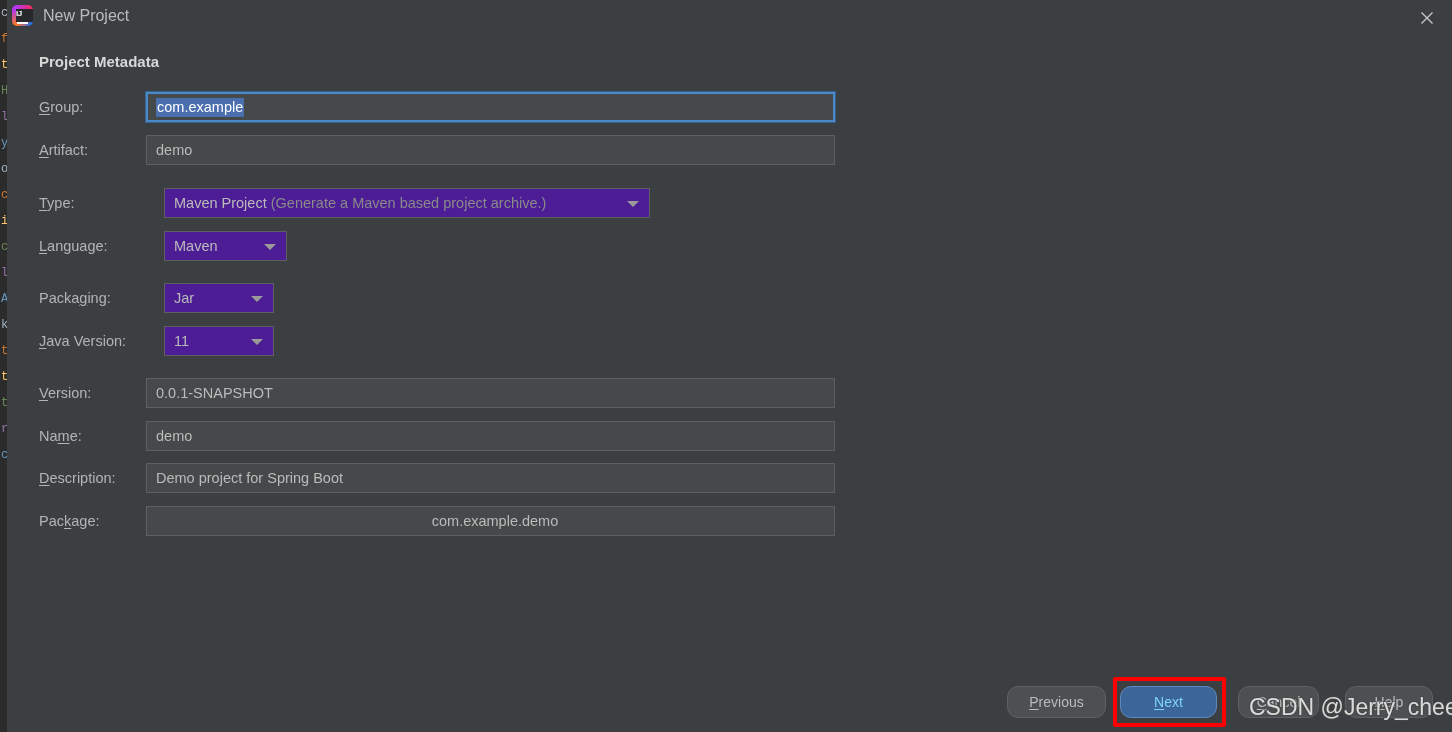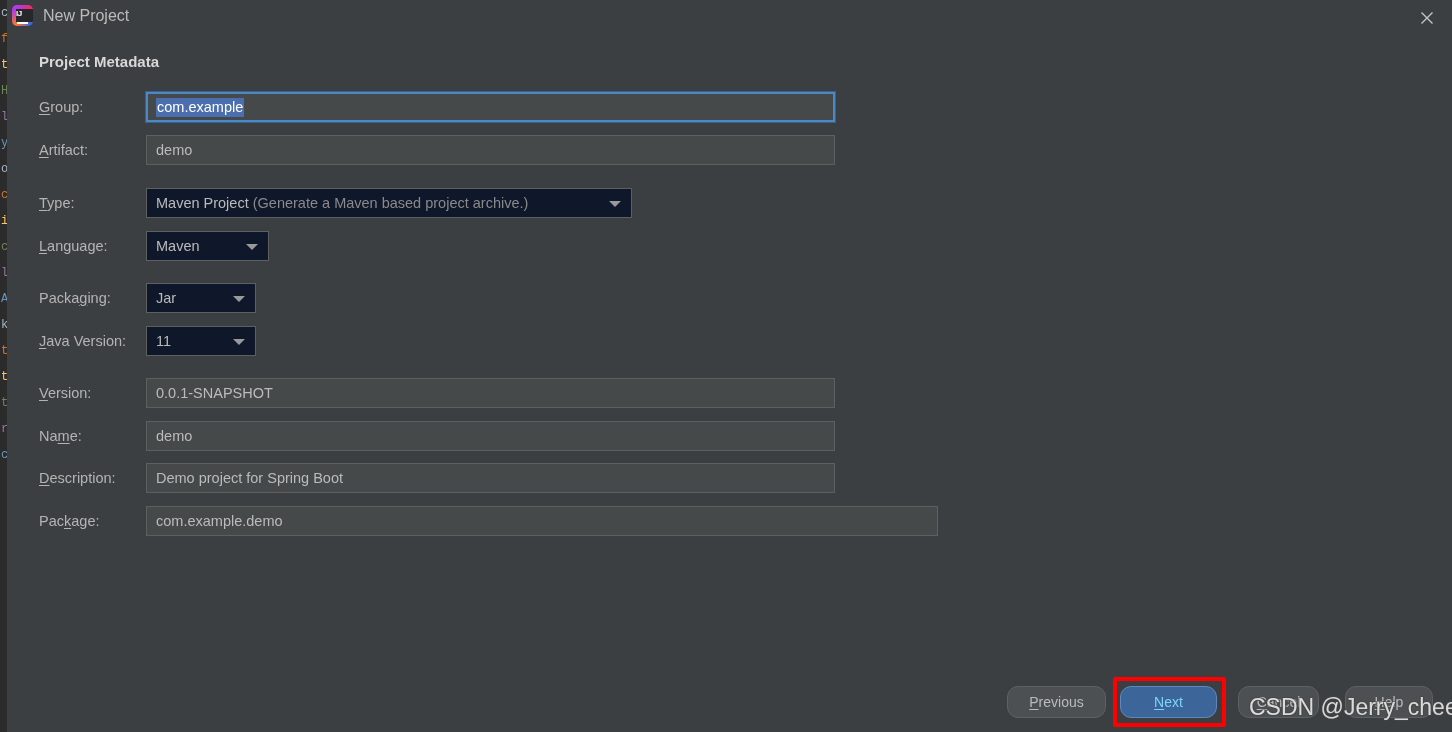--- a/index.html
+++ b/index.html
@@ -137,23 +137,23 @@
     padding-left: 8px;
   }
   .sel {
     background: #4b6eaf;
     color: #ffffff;
     padding: 1px 1px 2px 1px;
   }
 
   .combo {
     position: absolute;
-    left: 139px;
+    left: 157px;
     height: 30px;
-    background: #0f172a;
+    background: #4c1d95;
     border: 1px solid #5e6060;
     color: #bbbbbb;
     font-size: 14.5px;
     line-height: 28px;
     padding-left: 9px;
     white-space: nowrap;
     overflow: hidden;
     cursor: default;
   }
   .combo .hint { color: #8a8a8a; }
@@ -307,21 +307,21 @@
       <div class="field" style="top:0; width:689px;"><span>demo</span></div>
     </div>
 
     <div class="row" style="top:463px;">
       <div class="lbl" style="top:0;"><span></span><u>D</u><span>escription:</span></div>
       <div class="field" style="top:0; width:689px;"><span>Demo project for Spring Boot</span></div>
     </div>
 
     <div class="row" style="top:506px;">
       <div class="lbl" style="top:0;"><span>Pac</span><u>k</u><span>age:</span></div>
-      <div class="field" style="top:0; width:792px;"><span>com.example.demo</span></div>
+      <div class="field" style="top:0; width:689px;text-align:center;"><span>com.example.demo</span></div>
     </div>
 
     <div class="btn" style="left:1000px; top:686px; width:99px;"><span></span><u>P</u><span>revious</span></div>
 
     <div class="btn primary" style="left:1113px; top:686px; width:97px;"><span></span><u>N</u><span>ext</span></div>
 
     <div class="btn" style="left:1231px; top:686px; width:81px;text-align:center;"><span></span><u>C</u><span>ancel</span></div>
 
     <div class="btn" style="left:1338px; top:686px; width:88px;"><span></span><u>H</u><span>elp</span></div>
 

